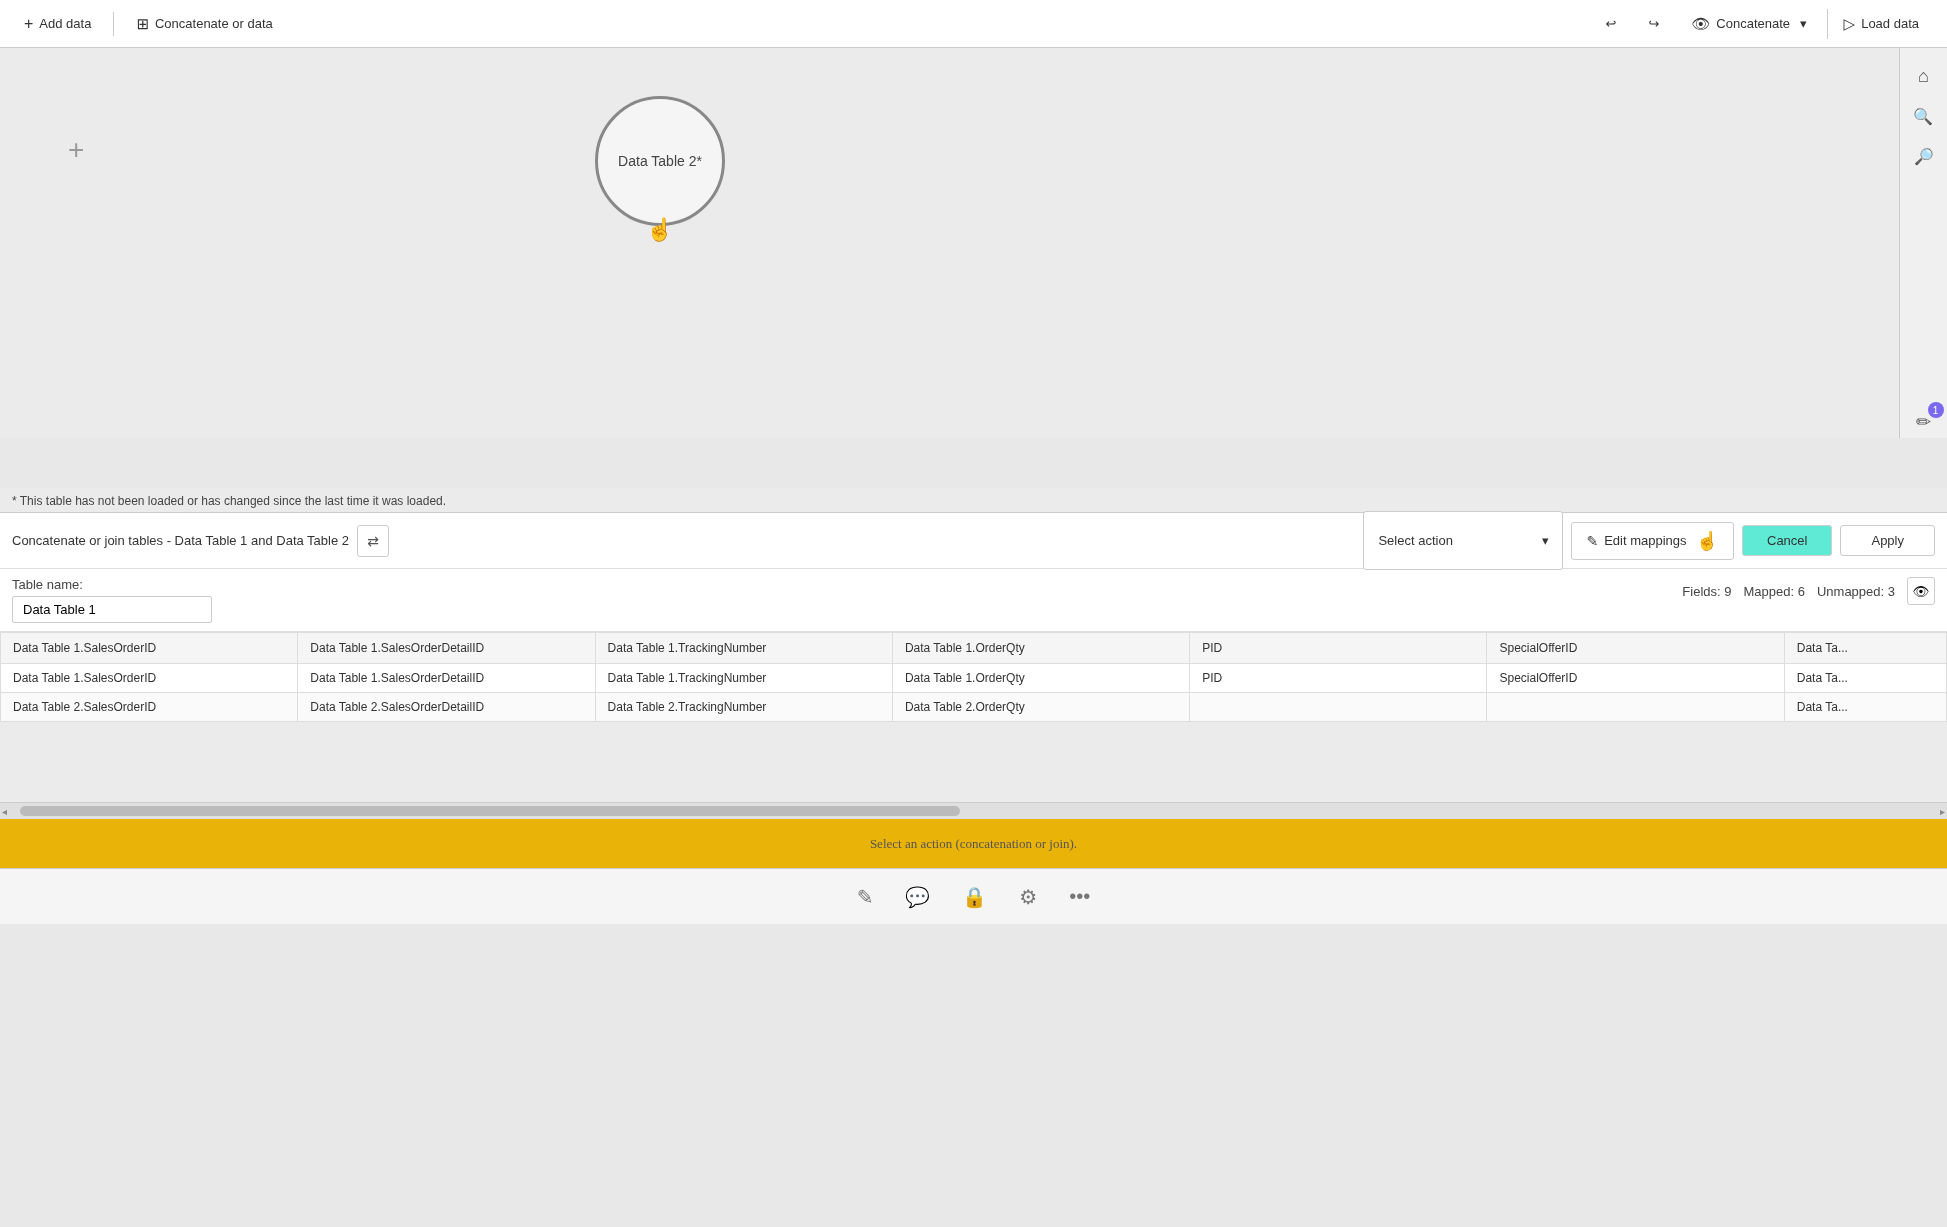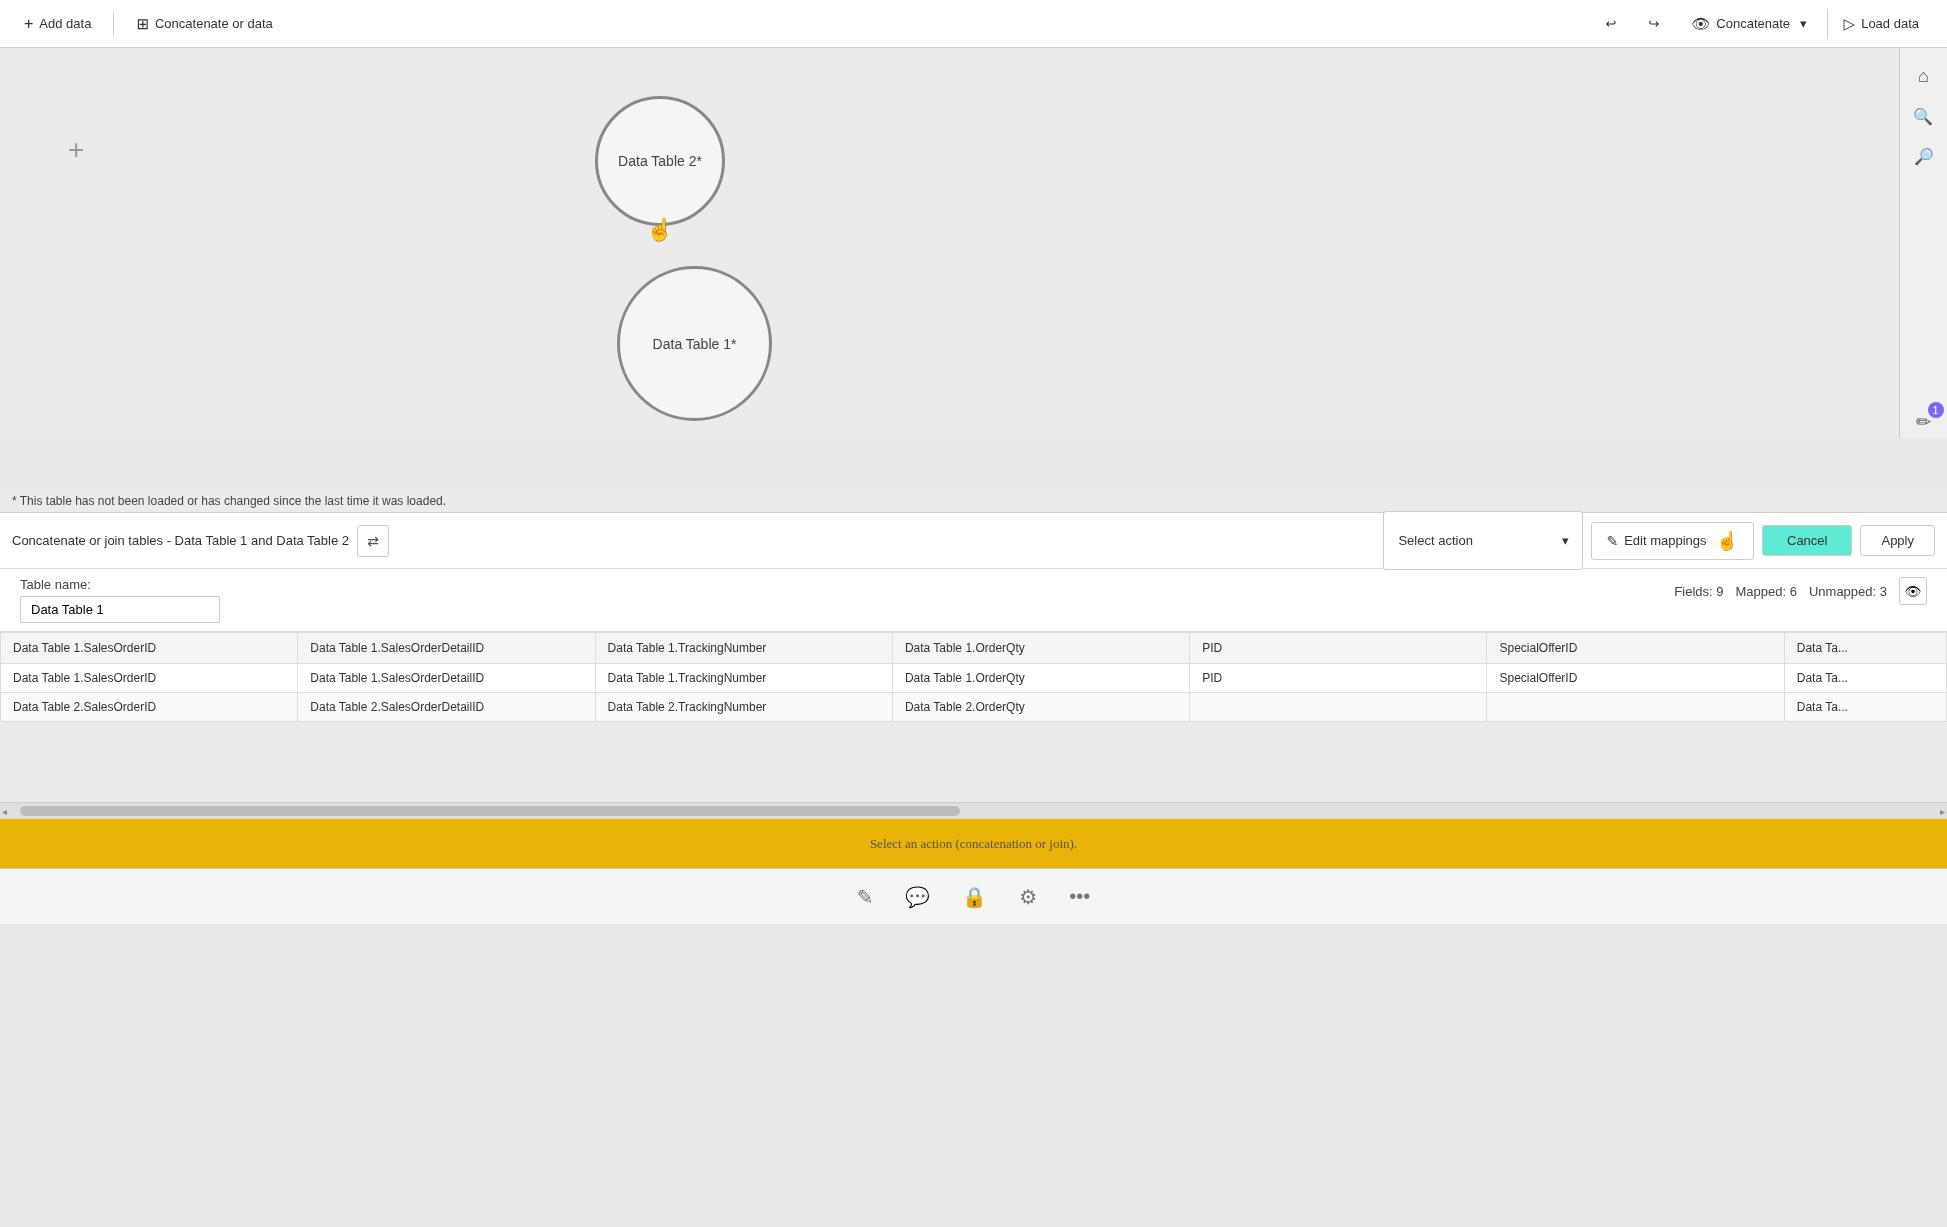--- a/index.html
+++ b/index.html
@@ -119,21 +119,21 @@
       padding: 7px 14px; border: 1px solid #ccc;
       background: #fff; cursor: pointer; font-size: 13px; color: #333;
       border-radius: 3px;
     }
     .cancel-btn {
       padding: 7px 24px; border: 1px solid #ccc;
       background: #5eead4; cursor: pointer; font-size: 13px; color: #333;
       border-radius: 3px;
     }
     .apply-btn {
-      padding: 7px 20px; border: 1px solid #ccc;
+      padding: 7px 30px; border: 1px solid #ccc;
       background: #fff; cursor: pointer; font-size: 13px; color: #333;
       border-radius: 3px;
     }
     .table-name-label { font-size: 13px; color: #444; }
     .table-name-input {
       border: 1px solid #ccc; padding: 5px 10px;
       font-size: 13px; width: 200px; border-radius: 2px;
       margin-top: 4px;
     }
     .fields-summary {
@@ -234,23 +234,20 @@
     <div class="plus-btn">
       <span>+</span>
     </div>
 
     <div class="table-node table-node-2">
       <span>Data Table 2*</span>
 
       <div style="position:absolute; bottom:-20px; left:50%; transform:translateX(-50%); font-size:22px; pointer-events:none;">☝</div>
     </div>
 
-    <div class="table-node table-node-1">
-      <span>Data Table 1*</span>
-    </div>
 
     <div class="right-sidebar">
       <div class="sidebar-icon">⌂</div>
       <div class="sidebar-icon" style="font-size:16px;">🔍</div>
       <div class="sidebar-icon" style="font-size:16px; transform:scaleX(-1);">🔍</div>
       <div style="flex:1;"></div>
       <div class="sidebar-icon notification-badge">
         <span>✏</span>
         <div class="badge-count">
           <span>1</span>
@@ -287,21 +284,21 @@
 
       <button class="cancel-btn">
         <span>Cancel</span>
       </button>
       <button class="apply-btn">
         <span>Apply</span>
       </button>
     </div>
   </div>
 
-  <div style="padding: 8px 20px;">
+  <div style="padding: 8px 12px;">
     <div style="display:flex; align-items:flex-start; justify-content:space-between;">
       <div>
         <div class="table-name-label">Table name:</div>
         <input class="table-name-input" type="text" value="Data Table 1" style="">
       </div>
       <div class="fields-summary">
         <span>Fields: 9</span>
         <span>Mapped: 6</span>
         <span>Unmapped: 3</span>
         <button class="eye-btn">

